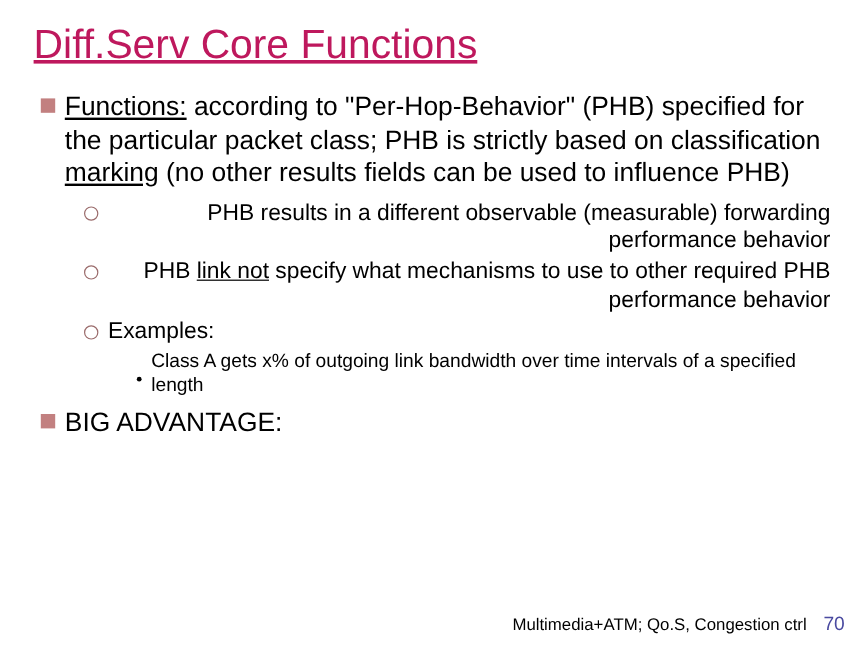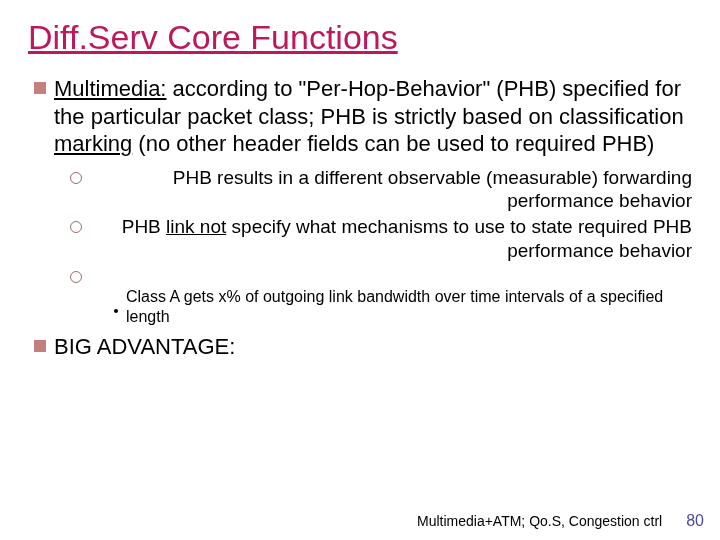--- a/index.html
+++ b/index.html
@@ -94,56 +94,57 @@
     margin-left: 60px;
     margin-top: 2px;
   }
   .footer {
     position: absolute;
     bottom: 10px;
     right: 16px;
     font-size: 14px;
     display: flex;
     align-items: baseline;
-    gap: 24px;
+    gap: 14px;
   }
   .footer .page {
     color: #4a4aa0;
     font-size: 16px;
   }
 </style>
 </head>
 <body>
 
 <div class="slide">
 
   <div class="title">Diff.Serv Core Functions</div>
 
   <div class="level1">
     <div class="level1-row">
       <div class="sq"></div>
       <div class="level1-text">
-        <span class="u">Multimedia:</span><span> according to "Per-Hop-Behavior" (PHB) specified for the particular packet class; PHB is strictly based on classification </span><span class="u">marking</span><span> (no other header fields can be used to required PHB)</span>
+        <span class="u">Functions:</span><span> according to "Per-Hop-Behavior" (PHB) specified for the particular packet class; PHB is strictly based on classification </span><span class="u">marking</span><span> (no other results fields can be used to influence PHB)</span>
       </div>
     </div>
   </div>
 
   <div class="level2">
     <div class="level2-row">
       <div class="circ"></div>
       <div class="level2-text">PHB results in a different observable (measurable) forwarding performance behavior</div>
     </div>
     <div class="level2-row">
       <div class="circ"></div>
       <div class="level2-text">
-        <span>PHB </span><span class="u">link not</span><span> specify what mechanisms to use to state required PHB performance behavior</span>
+        <span>PHB </span><span class="u">link not</span><span> specify what mechanisms to use to other required PHB performance behavior</span>
       </div>
     </div>
     <div class="level2-row">
       <div class="circ"></div>
+      <div class="level2-text">Examples:</div>
     </div>
   </div>
 
   <div class="level3">
     <div class="level3-row">
       <div class="dot"></div>
       <div class="level3-text">Class A gets x% of outgoing link bandwidth over time intervals of a specified length</div>
     </div>
   </div>
 
@@ -151,14 +152,14 @@
     <div class="level1-row">
       <div class="sq"></div>
       <div class="level1-text">BIG ADVANTAGE:</div>
     </div>
   </div>
 
 </div>
 
 <div class="footer">
   <span>Multimedia+ATM; Qo.S, Congestion ctrl</span>
-  <span class="page">80</span>
+  <span class="page">70</span>
 </div>
 
 </body></html>

